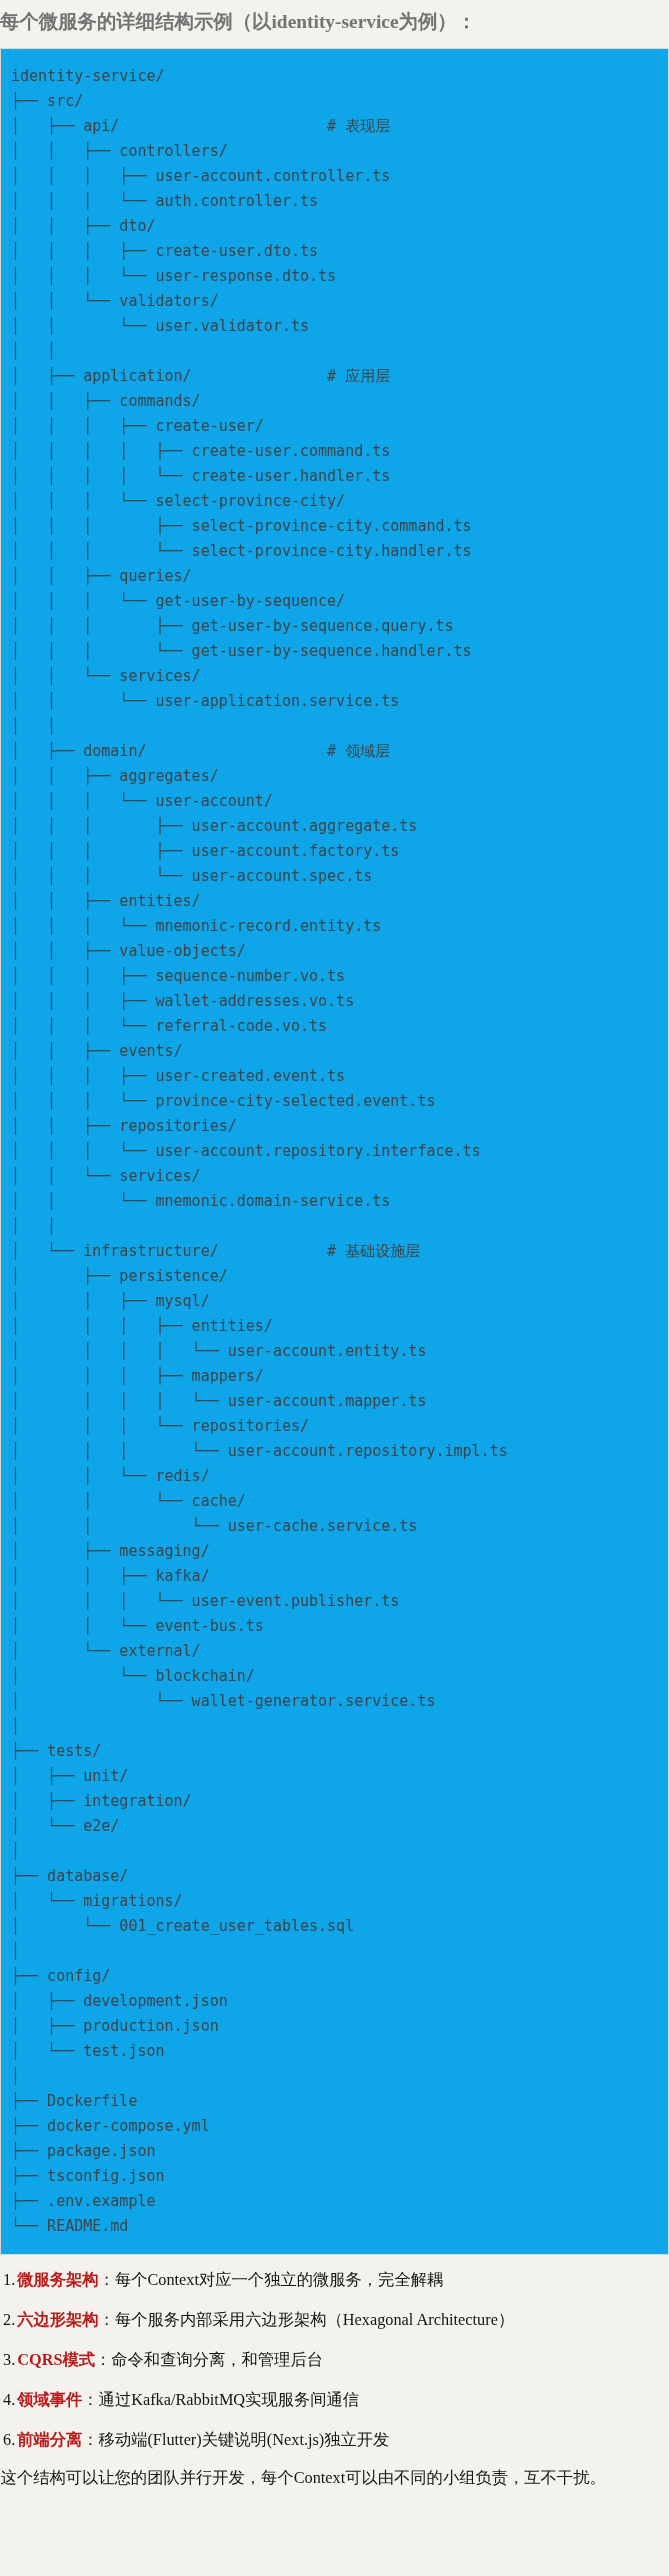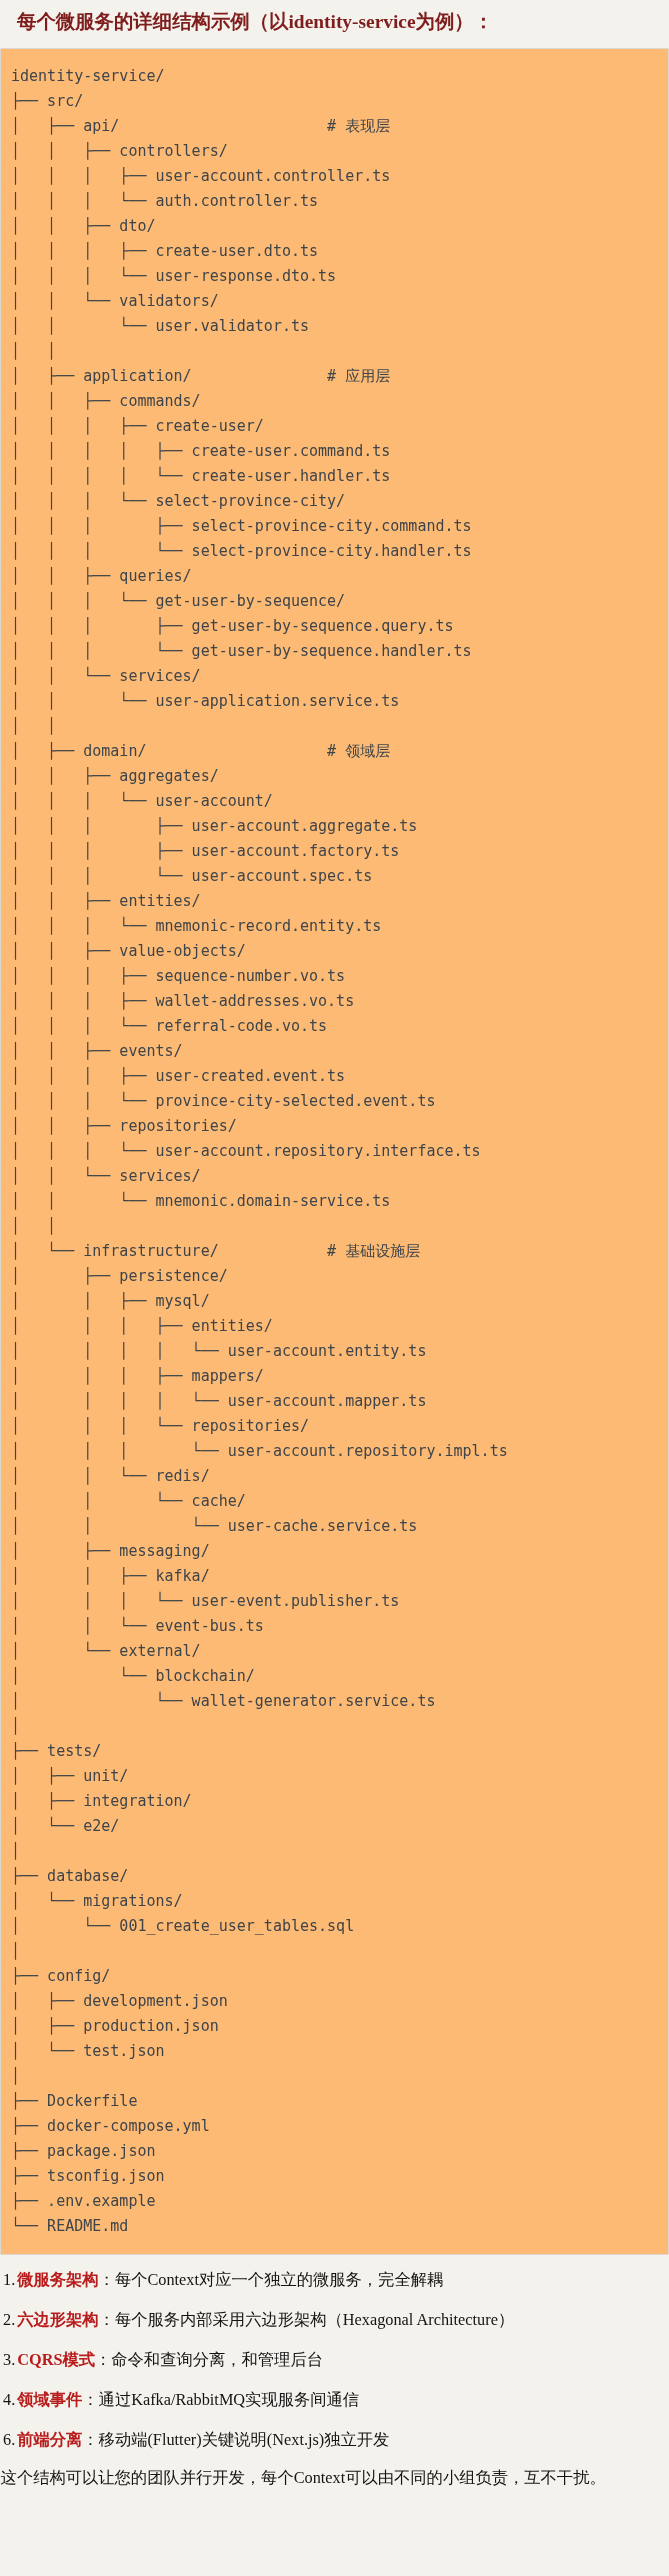--- a/index.html
+++ b/index.html
@@ -11,27 +11,27 @@
   body {
     font-family: "Liberation Serif", "DejaVu Serif", serif;
     color: #141414;
     padding: 8.8px 0 7.5px 0;
     box-sizing: border-box;
   }
   .page-title {
     font-size: 19.4px;
     font-weight: bold;
     line-height: 26px;
-    margin: 0 0 0 17px;
-    color: #7f1d1d;
+    margin: 0 0 0 0;
+    color: #737373;
     letter-spacing: 0px;
   }
   .code-block {
     margin-top: 13px;
-    background: #fdba74;
+    background: #0ea5e9;
     border: 0.6px solid #dcd8cf;
     border-radius: 1.3px;
     padding: 15px 10px;
     box-sizing: border-box;
     width: 669px;
     overflow: hidden;
   }
   .code-block pre {
     margin: 0;
     font-family: "DejaVu Sans Mono", "Liberation Mono", monospace;

